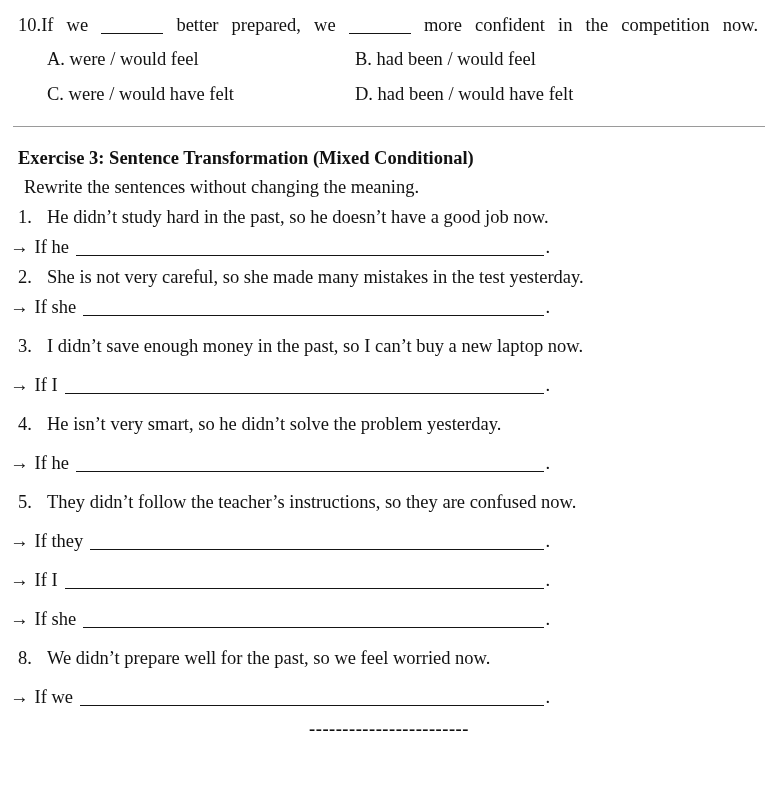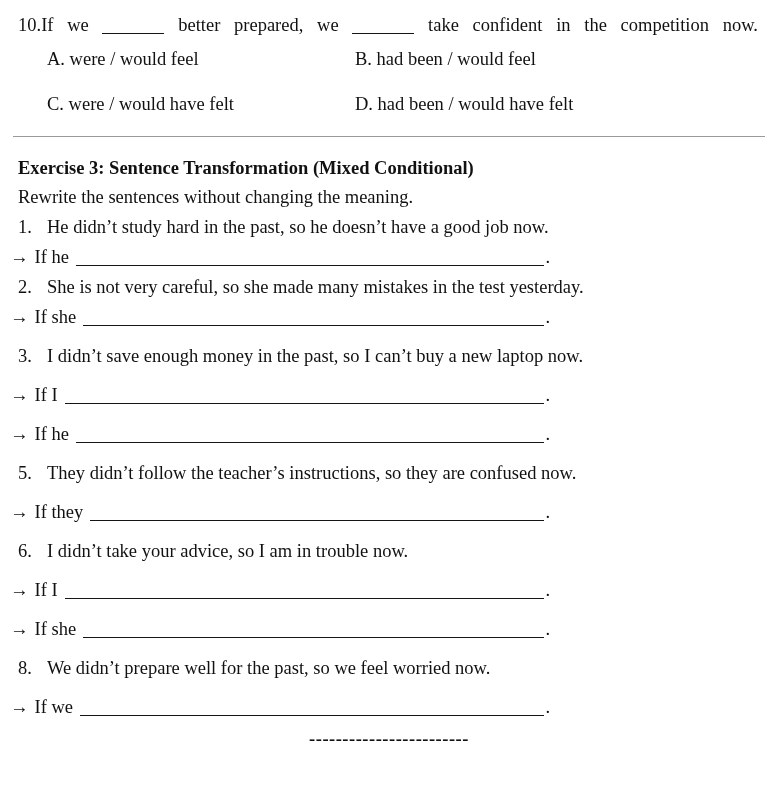--- a/index.html
+++ b/index.html
@@ -33,38 +33,38 @@
     height: 12px;
     border-bottom: 1.6px solid #151515;
     vertical-align: -3px;
   }
 
   
   .options {
     margin: 12px 0 0 47px;
     display: grid;
     grid-template-columns: 308px auto;
-    row-gap: 23px;
+    row-gap: 13px;
   }
   .options .row { line-height: 22px; }
 
   .divider {
     border: none;
     border-top: 1px solid #9a9a9a;
     margin: 21px 13px 0 13px;
     height: 0;
   }
 
   .ex-title {
     margin: 20px 18px 0 18px;
     font-weight: bold;
     line-height: 22px;
   }
   .ex-instruction {
-    margin: 7px 18px 0 18px;
+    margin: 7px 18px 0 24px;
     line-height: 22px;
   }
 
   
   #items .item-row {
     margin: 17px 0 0 18px;
     line-height: 22px;
     white-space: nowrap;
   }
   #items .blank-row {
@@ -102,21 +102,21 @@
 </head>
 <body>
 
 <div class="page">
 
   <div class="q10 row">
     <span>10.If we</span>
     <span class="q-blank"></span>
     <span>better prepared, we</span>
     <span class="q-blank"></span>
-    <span>take confident in the competition now.</span>
+    <span>more confident in the competition now.</span>
   </div>
 
   <div class="options">
     <div class="row">A. were / would feel</div>
     <div class="row">B. had been / would feel</div>
     <div class="row">C. were / would have felt</div>
     <div class="row">D. had been / would have felt</div>
   </div>
 
   <hr class="divider">
@@ -148,40 +148,40 @@
     <div class="item-row">
       <span class="num">3.</span><span>I didn’t save enough money in the past, so I can’t buy a new laptop now.</span>
     </div>
     <div class="blank-row">
       <span class="arrow">→</span>
       <span>If I</span>
       <span class="rule"></span>
       <span class="dot">.</span>
     </div>
 
+    <div class="item-row">
+      <span class="num">4.</span><span>He isn’t very smart, so he didn’t solve the problem yesterday.</span>
+    </div>
     <div class="blank-row">
       <span class="arrow">→</span>
       <span>If he</span>
       <span class="rule"></span>
       <span class="dot">.</span>
     </div>
 
     <div class="item-row">
       <span class="num">5.</span><span>They didn’t follow the teacher’s instructions, so they are confused now.</span>
     </div>
     <div class="blank-row">
       <span class="arrow">→</span>
       <span>If they</span>
       <span class="rule"></span>
       <span class="dot">.</span>
     </div>
 
-    <div class="item-row">
-      <span class="num">6.</span><span>I didn’t take your advice, so I am in trouble now.</span>
-    </div>
     <div class="blank-row">
       <span class="arrow">→</span>
       <span>If I</span>
       <span class="rule"></span>
       <span class="dot">.</span>
     </div>
 
     <div class="blank-row">
       <span class="arrow">→</span>
       <span>If she</span>

